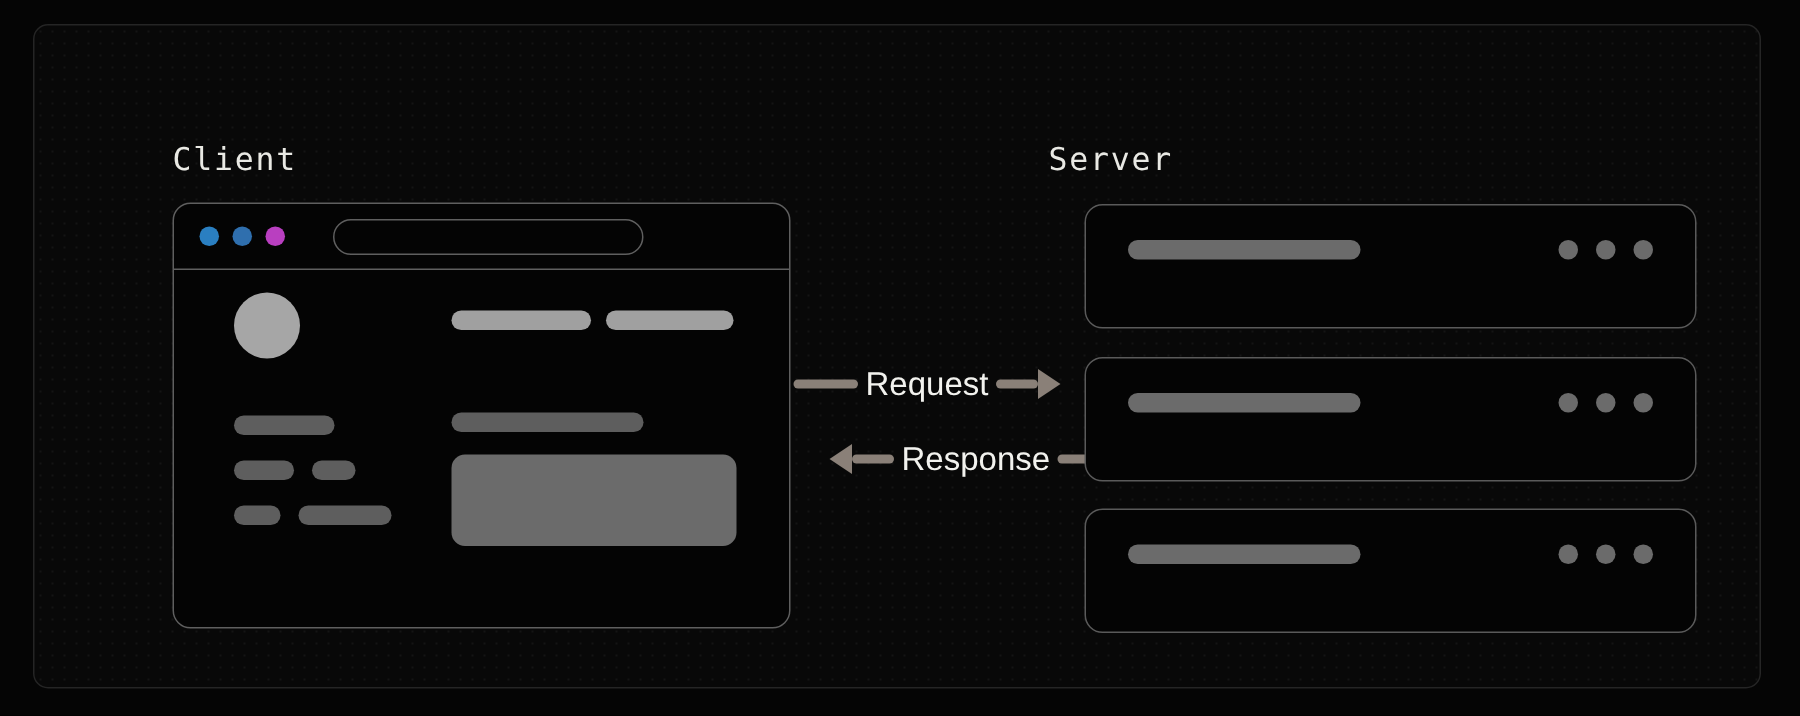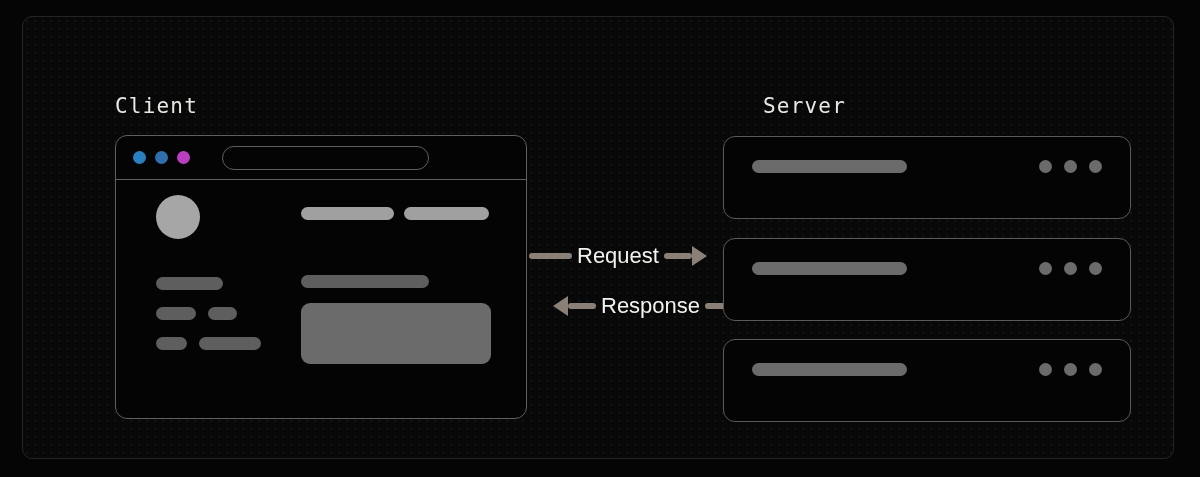--- a/index.html
+++ b/index.html
@@ -39,21 +39,21 @@
   
   .caption {
     position: absolute;
     color: #e9e9e4;
     font-family: "DejaVu Sans Mono", "Liberation Mono", monospace;
     font-size: 21px;
     letter-spacing: 1.2px;
     white-space: nowrap;
   }
   #client-caption { left: 92px; top: 77px; }
-  #server-caption { left: 740px; top: 77px; }
+  #server-caption { left: 676px; top: 77px; }
 
   
   #browser-window {
     position: absolute;
     left: 92px;
     top: 118px;
     width: 412px;
     height: 284px;
     box-sizing: border-box;
     border: 1.4px solid #5f5f5f;

